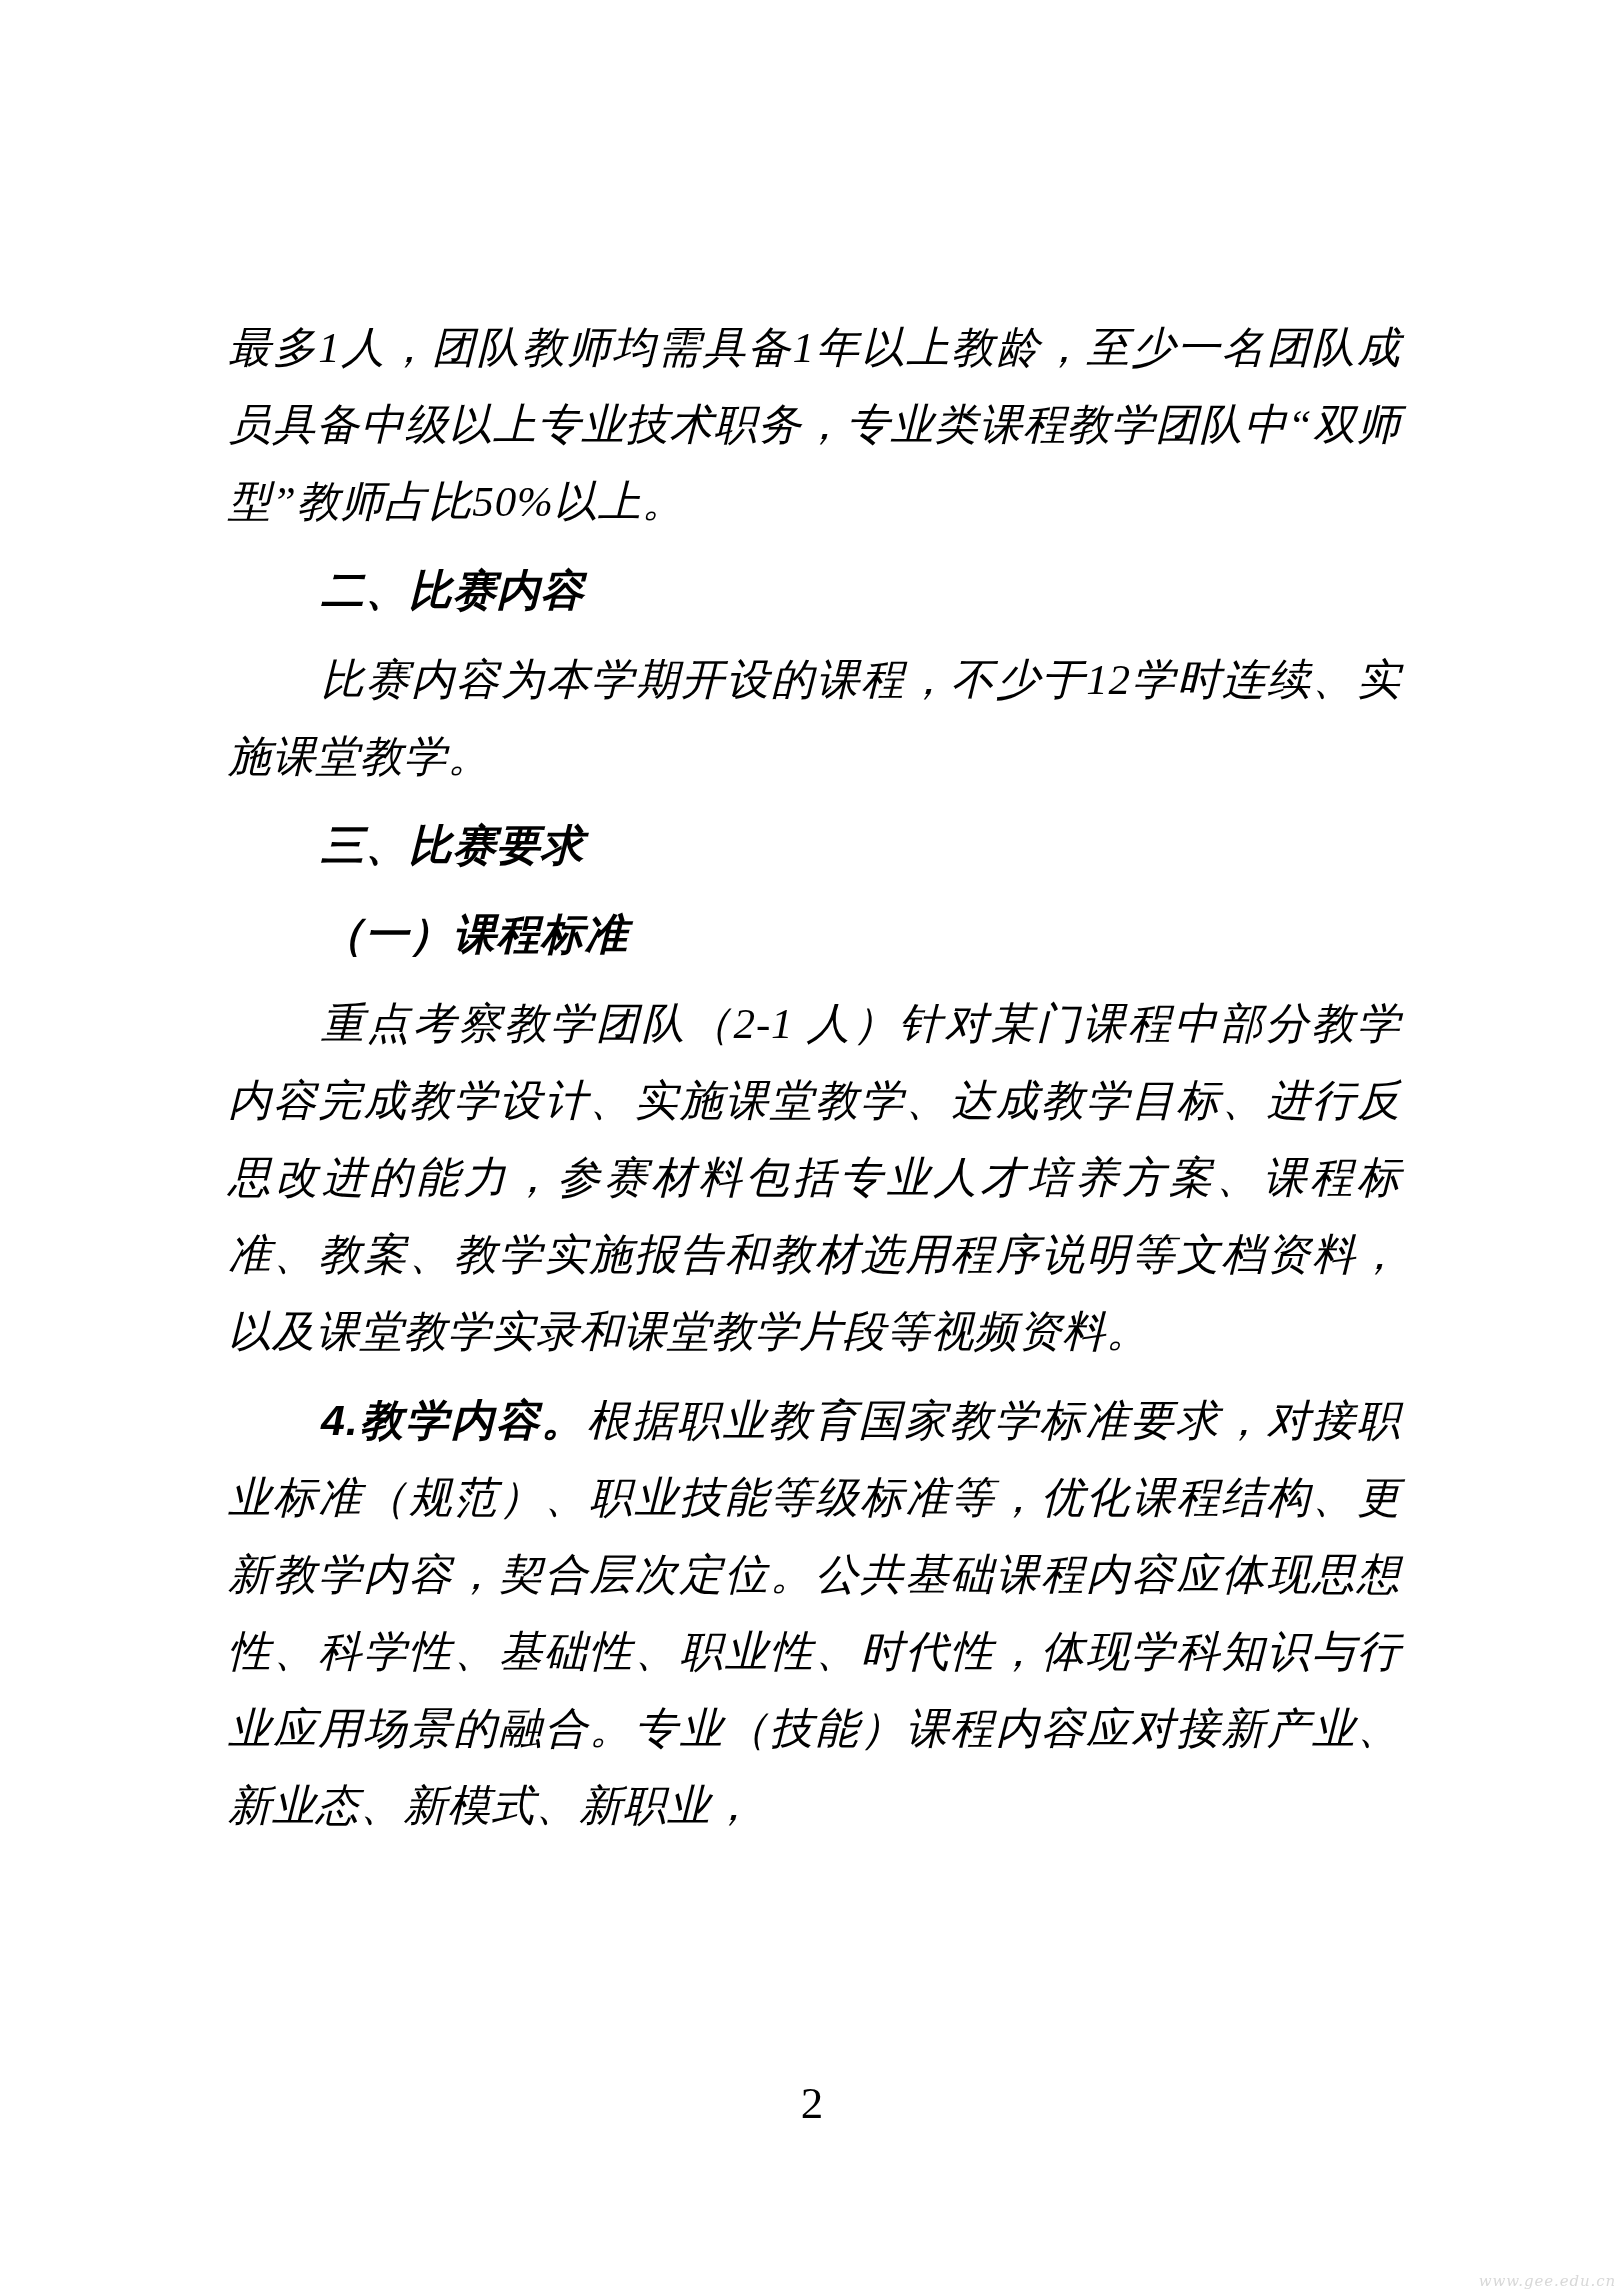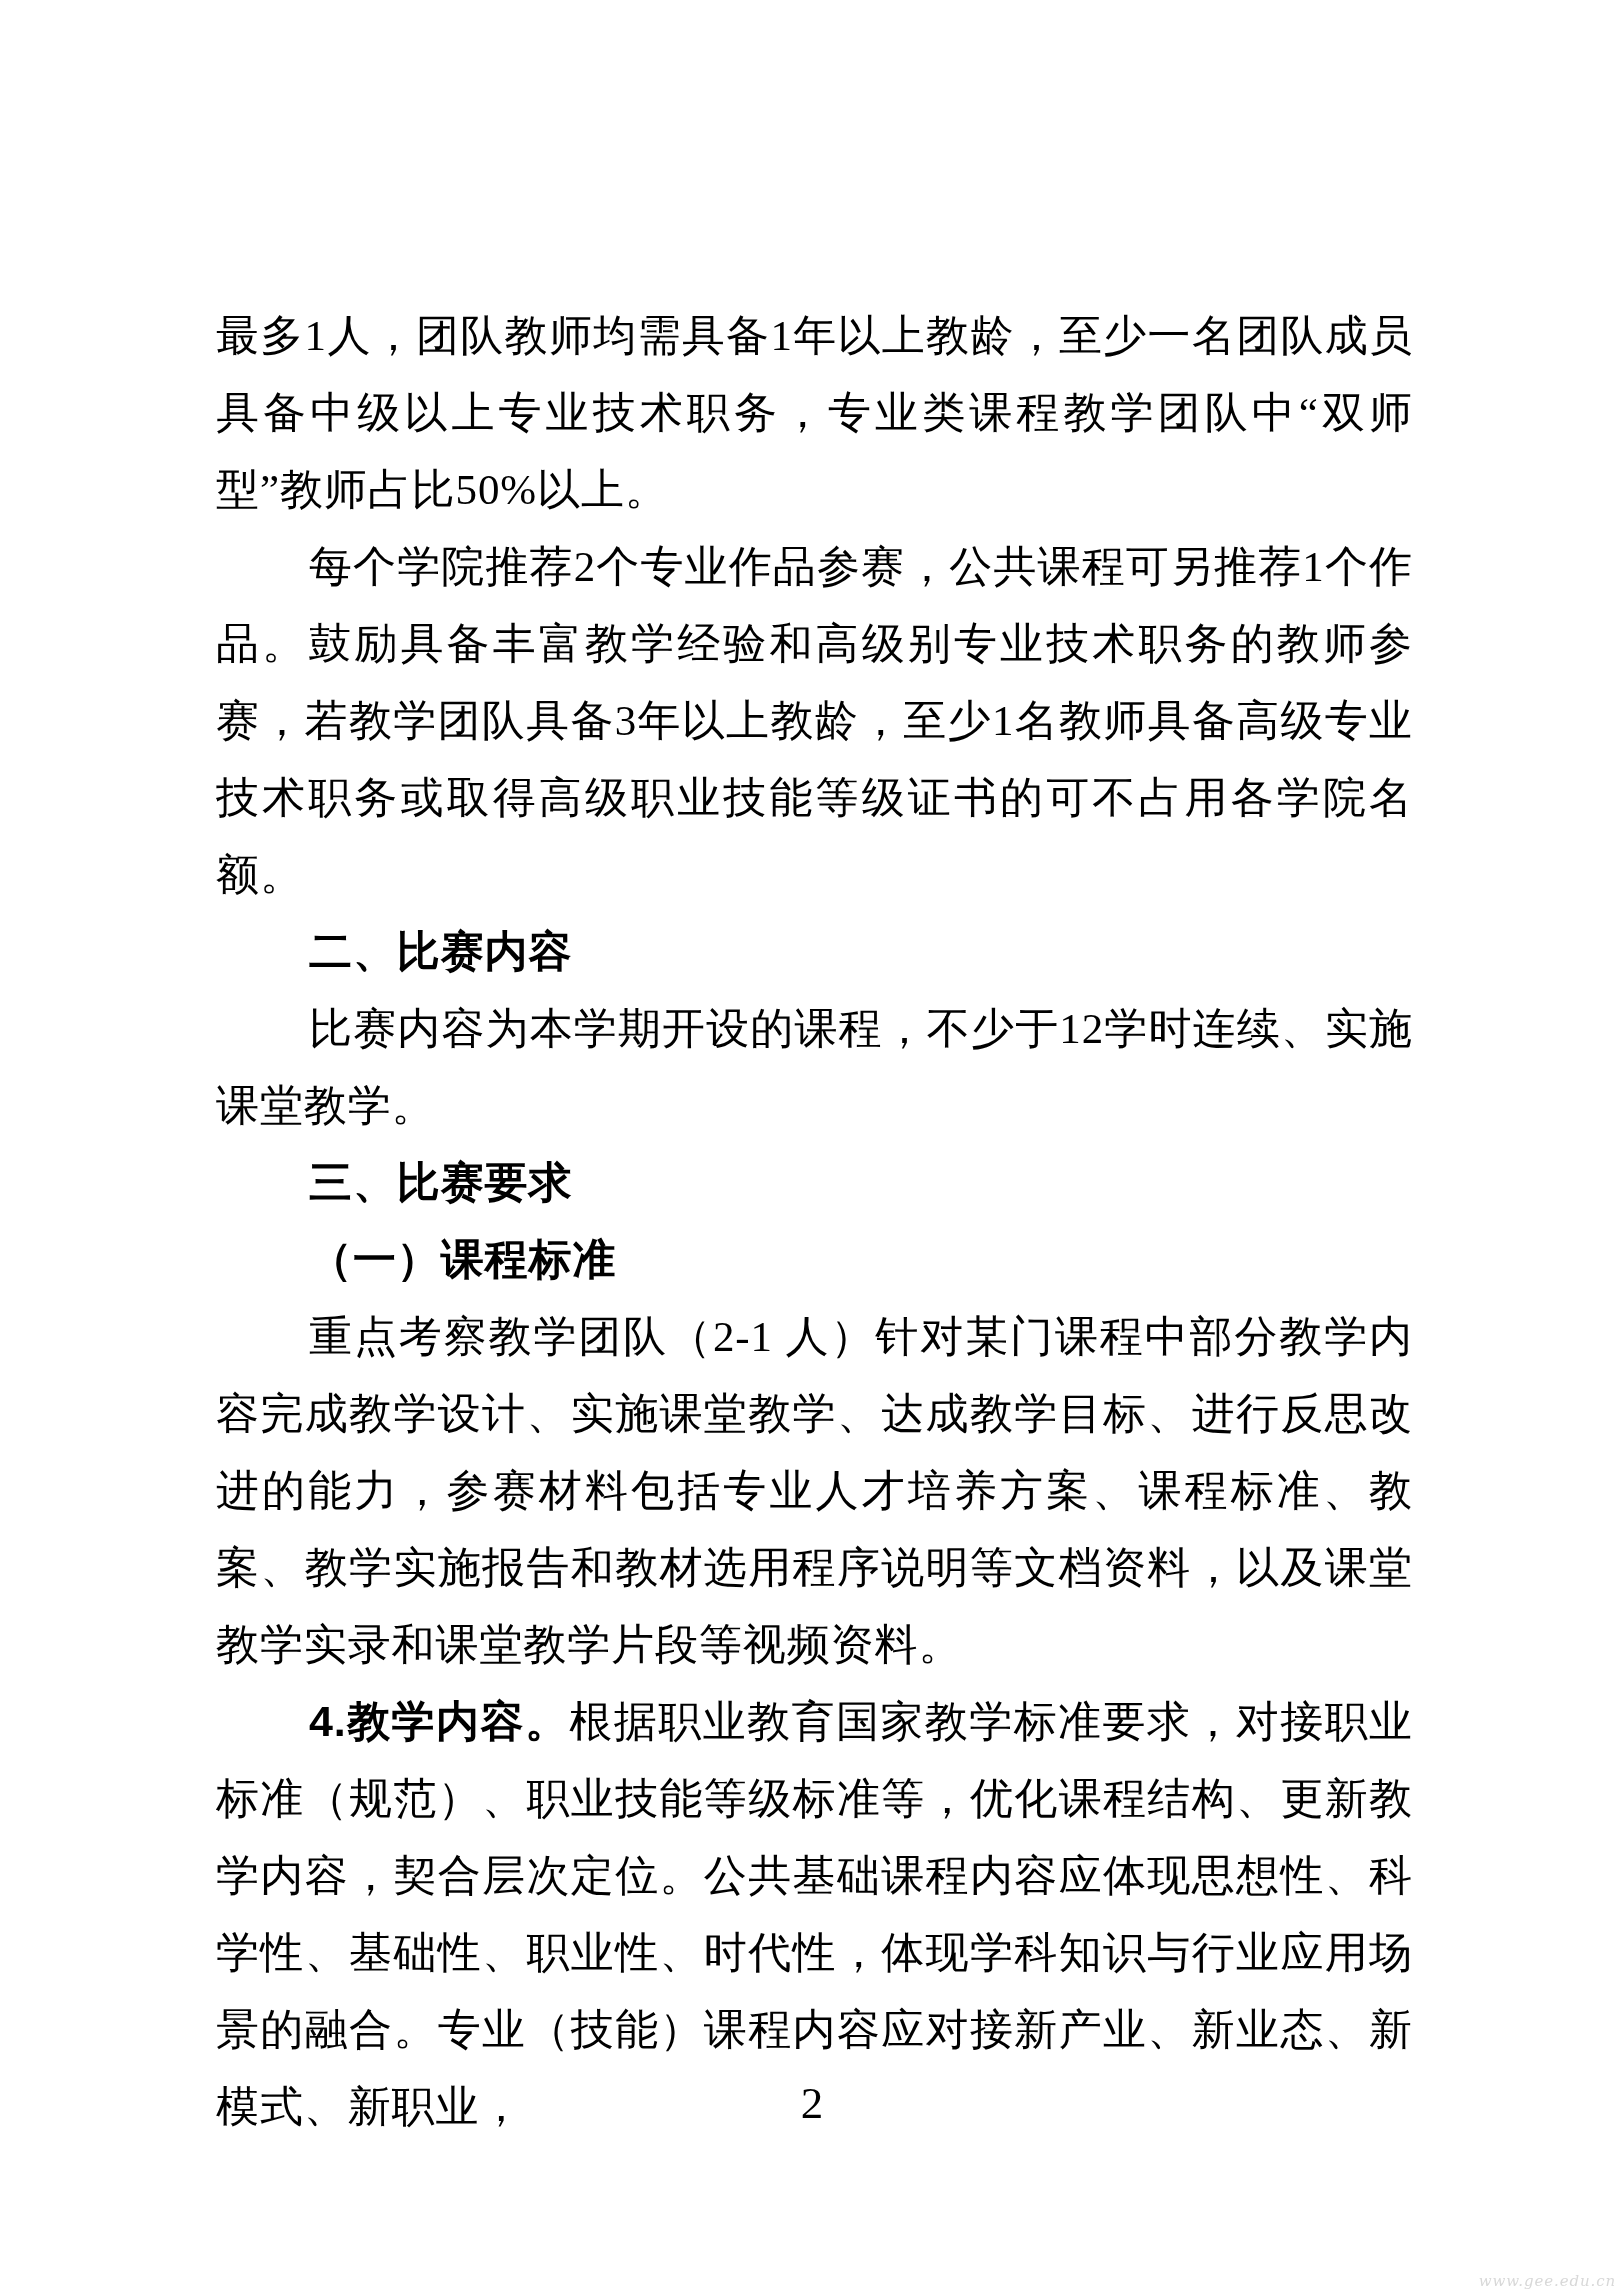--- a/index.html
+++ b/index.html
@@ -25,22 +25,23 @@
     top: 297px;
     width: 1197px;
     color: #000000;
     font-size: 43px;
     line-height: 77px;
     text-align: justify;
     text-justify: inter-ideograph;
     letter-spacing: 0.9px;
   }
   .text-block p {
-    margin: 0;
+    margin: 12px;
     padding: 0;
+    font-style: italic;
   }
   .indent { text-indent: 93px; }
   .body {
     font-family: "Liberation Serif", serif;
     font-weight: normal;
   }
   .heading-hei {
     font-family: "Liberation Sans", sans-serif;
     font-weight: 700;
   }
@@ -78,21 +79,20 @@
 </style>
 </head>
 <body>
 
 <div class="page">
 
   <div class="text-block">
 
     <p class="body">最多1人，团队教师均需具备1年以上教龄，至少一名团队成员具备中级以上专业技术职务，专业类课程教学团队中“双师型”教师占比50%以上。</p>
 
-    <p class="body indent">每个学院推荐2个专业作品参赛，公共课程可另推荐1个作品。鼓励具备丰富教学经验和高级别专业技术职务的教师参赛，若教学团队具备3年以上教龄，至少1名教师具备高级专业技术职务或取得高级职业技能等级证书的可不占用各学院名额。</p>
 
     <p class="heading-hei indent">二、比赛内容</p>
 
     <p class="body indent">比赛内容为本学期开设的课程，不少于12学时连续、实施课堂教学。</p>
 
     <p class="heading-hei indent">三、比赛要求</p>
 
     <p class="heading-kai indent">（一）课程标准</p>
 
     <p class="body indent">重点考察教学团队（2-1 人）针对某门课程中部分教学内容完成教学设计、实施课堂教学、达成教学目标、进行反思改进的能力，参赛材料包括专业人才培养方案、课程标准、教案、教学实施报告和教材选用程序说明等文档资料，以及课堂教学实录和课堂教学片段等视频资料。</p>

